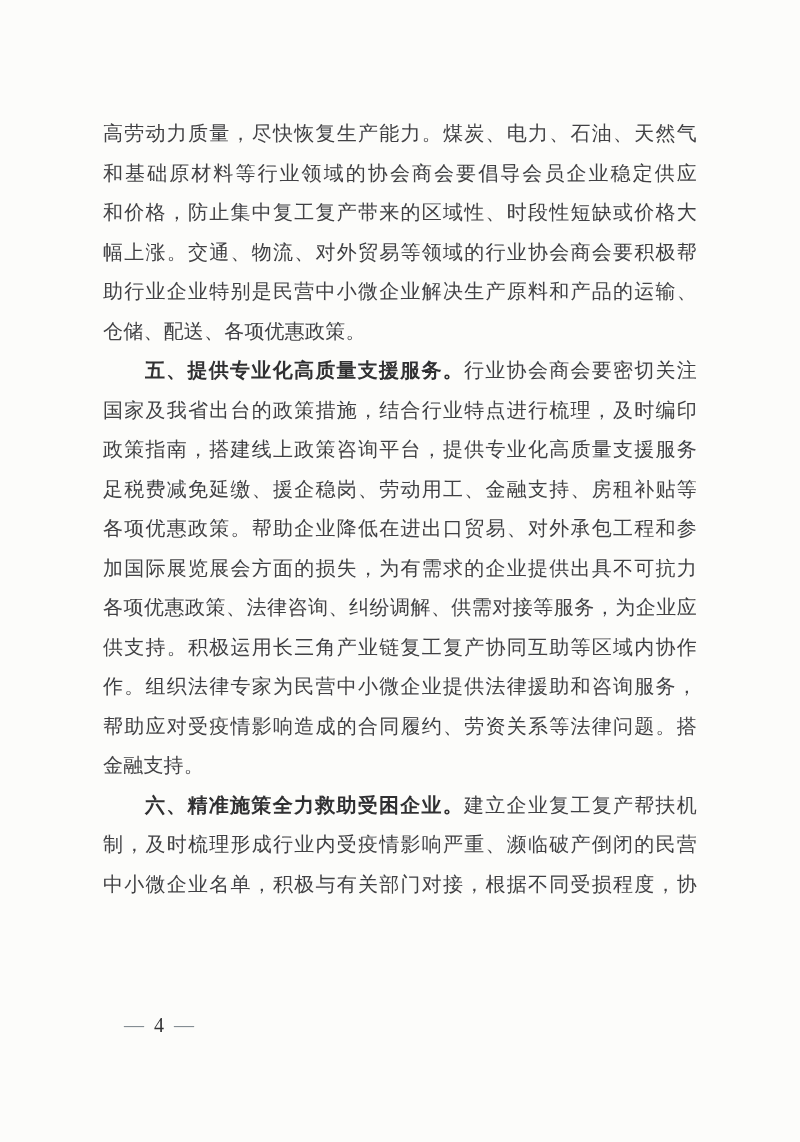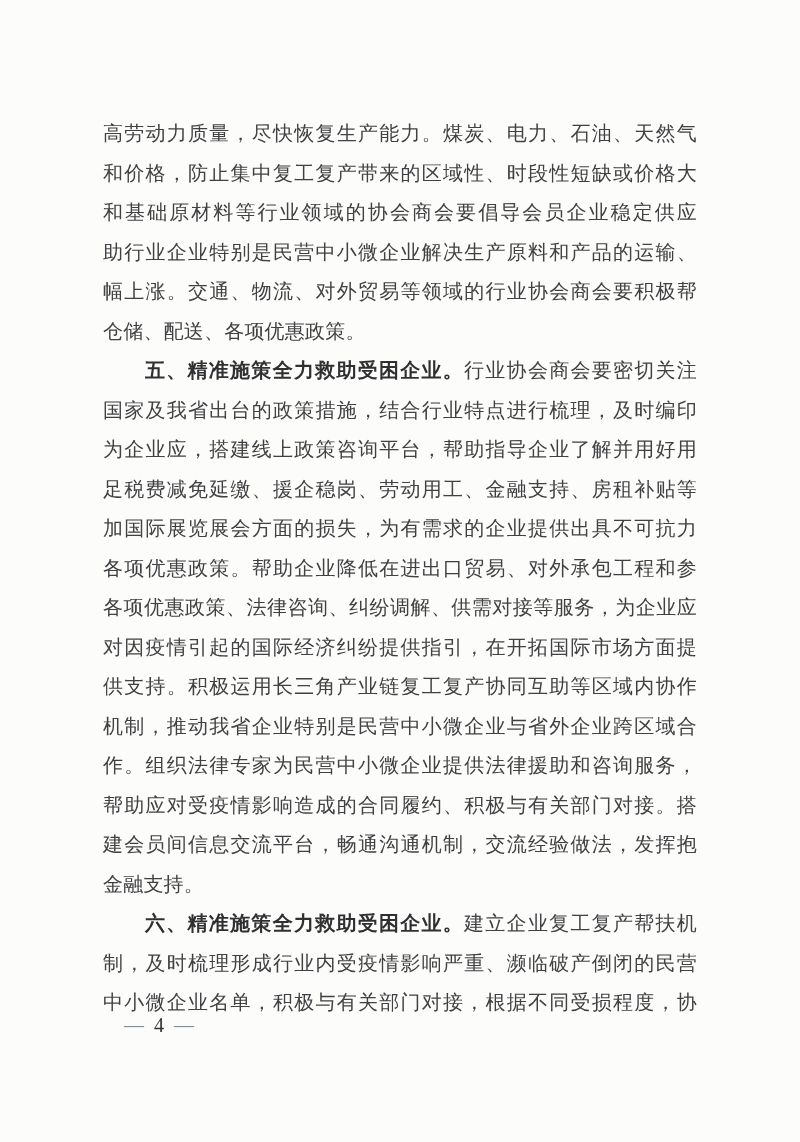--- a/index.html
+++ b/index.html
@@ -66,38 +66,35 @@
     font-family: "Liberation Serif", serif;
   }
 </style>
 </head>
 <body>
 
 <div class="page">
 
   <div class="text-block">
       <div class="line"><span class="b"></span><span class="r">高劳动力质量，尽快恢复生产能力。煤炭、电力、石油、天然气</span></div>
+      <div class="line"><span class="b"></span><span class="r">和基础原材料等行业领域的协会商会要倡导会员企业稳定供应</span></div>
       <div class="line"><span class="b"></span><span class="r">和价格，防止集中复工复产带来的区域性、时段性短缺或价格大</span></div>
-      <div class="line"><span class="b"></span><span class="r">和基础原材料等行业领域的协会商会要倡导会员企业稳定供应</span></div>
+      <div class="line"><span class="b"></span><span class="r">幅上涨。交通、物流、对外贸易等领域的行业协会商会要积极帮</span></div>
       <div class="line"><span class="b"></span><span class="r">助行业企业特别是民营中小微企业解决生产原料和产品的运输、</span></div>
-      <div class="line"><span class="b"></span><span class="r">幅上涨。交通、物流、对外贸易等领域的行业协会商会要积极帮</span></div>
       <div class="line short"><span class="b"></span><span class="r">仓储、配送、各项优惠政策。</span></div>
-      <div class="line indent"><span class="b">五、精准施策全力救助受困企业。</span><span class="r">行业协会商会要密切关注</span></div>
+      <div class="line indent"><span class="b">五、提供专业化高质量支援服务。</span><span class="r">行业协会商会要密切关注</span></div>
       <div class="line"><span class="b"></span><span class="r">国家及我省出台的政策措施，结合行业特点进行梳理，及时编印</span></div>
-      <div class="line"><span class="b"></span><span class="r">为企业应，搭建线上政策咨询平台，帮助指导企业了解并用好用</span></div>
+      <div class="line"><span class="b"></span><span class="r">政策指南，搭建线上政策咨询平台，提供专业化高质量支援服务</span></div>
       <div class="line"><span class="b"></span><span class="r">足税费减免延缴、援企稳岗、劳动用工、金融支持、房租补贴等</span></div>
+      <div class="line"><span class="b"></span><span class="r">各项优惠政策。帮助企业降低在进出口贸易、对外承包工程和参</span></div>
       <div class="line"><span class="b"></span><span class="r">加国际展览展会方面的损失，为有需求的企业提供出具不可抗力</span></div>
-      <div class="line"><span class="b"></span><span class="r">各项优惠政策。帮助企业降低在进出口贸易、对外承包工程和参</span></div>
       <div class="line"><span class="b"></span><span class="r">各项优惠政策、法律咨询、纠纷调解、供需对接等服务，为企业应</span></div>
-      <div class="line"><span class="b"></span><span class="r">对因疫情引起的国际经济纠纷提供指引，在开拓国际市场方面提</span></div>
       <div class="line"><span class="b"></span><span class="r">供支持。积极运用长三角产业链复工复产协同互助等区域内协作</span></div>
-      <div class="line"><span class="b"></span><span class="r">机制，推动我省企业特别是民营中小微企业与省外企业跨区域合</span></div>
       <div class="line"><span class="b"></span><span class="r">作。组织法律专家为民营中小微企业提供法律援助和咨询服务，</span></div>
-      <div class="line"><span class="b"></span><span class="r">帮助应对受疫情影响造成的合同履约、积极与有关部门对接。搭</span></div>
-      <div class="line"><span class="b"></span><span class="r">建会员间信息交流平台，畅通沟通机制，交流经验做法，发挥抱</span></div>
+      <div class="line"><span class="b"></span><span class="r">帮助应对受疫情影响造成的合同履约、劳资关系等法律问题。搭</span></div>
       <div class="line short"><span class="b"></span><span class="r">金融支持。</span></div>
       <div class="line indent"><span class="b">六、精准施策全力救助受困企业。</span><span class="r">建立企业复工复产帮扶机</span></div>
       <div class="line"><span class="b"></span><span class="r">制，及时梳理形成行业内受疫情影响严重、濒临破产倒闭的民营</span></div>
       <div class="line"><span class="b"></span><span class="r">中小微企业名单，积极与有关部门对接，根据不同受损程度，协</span></div>
     </div>
 
   <div class="footer-line"><span class="dash">—</span><span class="num">4</span><span class="dash">—</span></div>
 
 </div>
 

